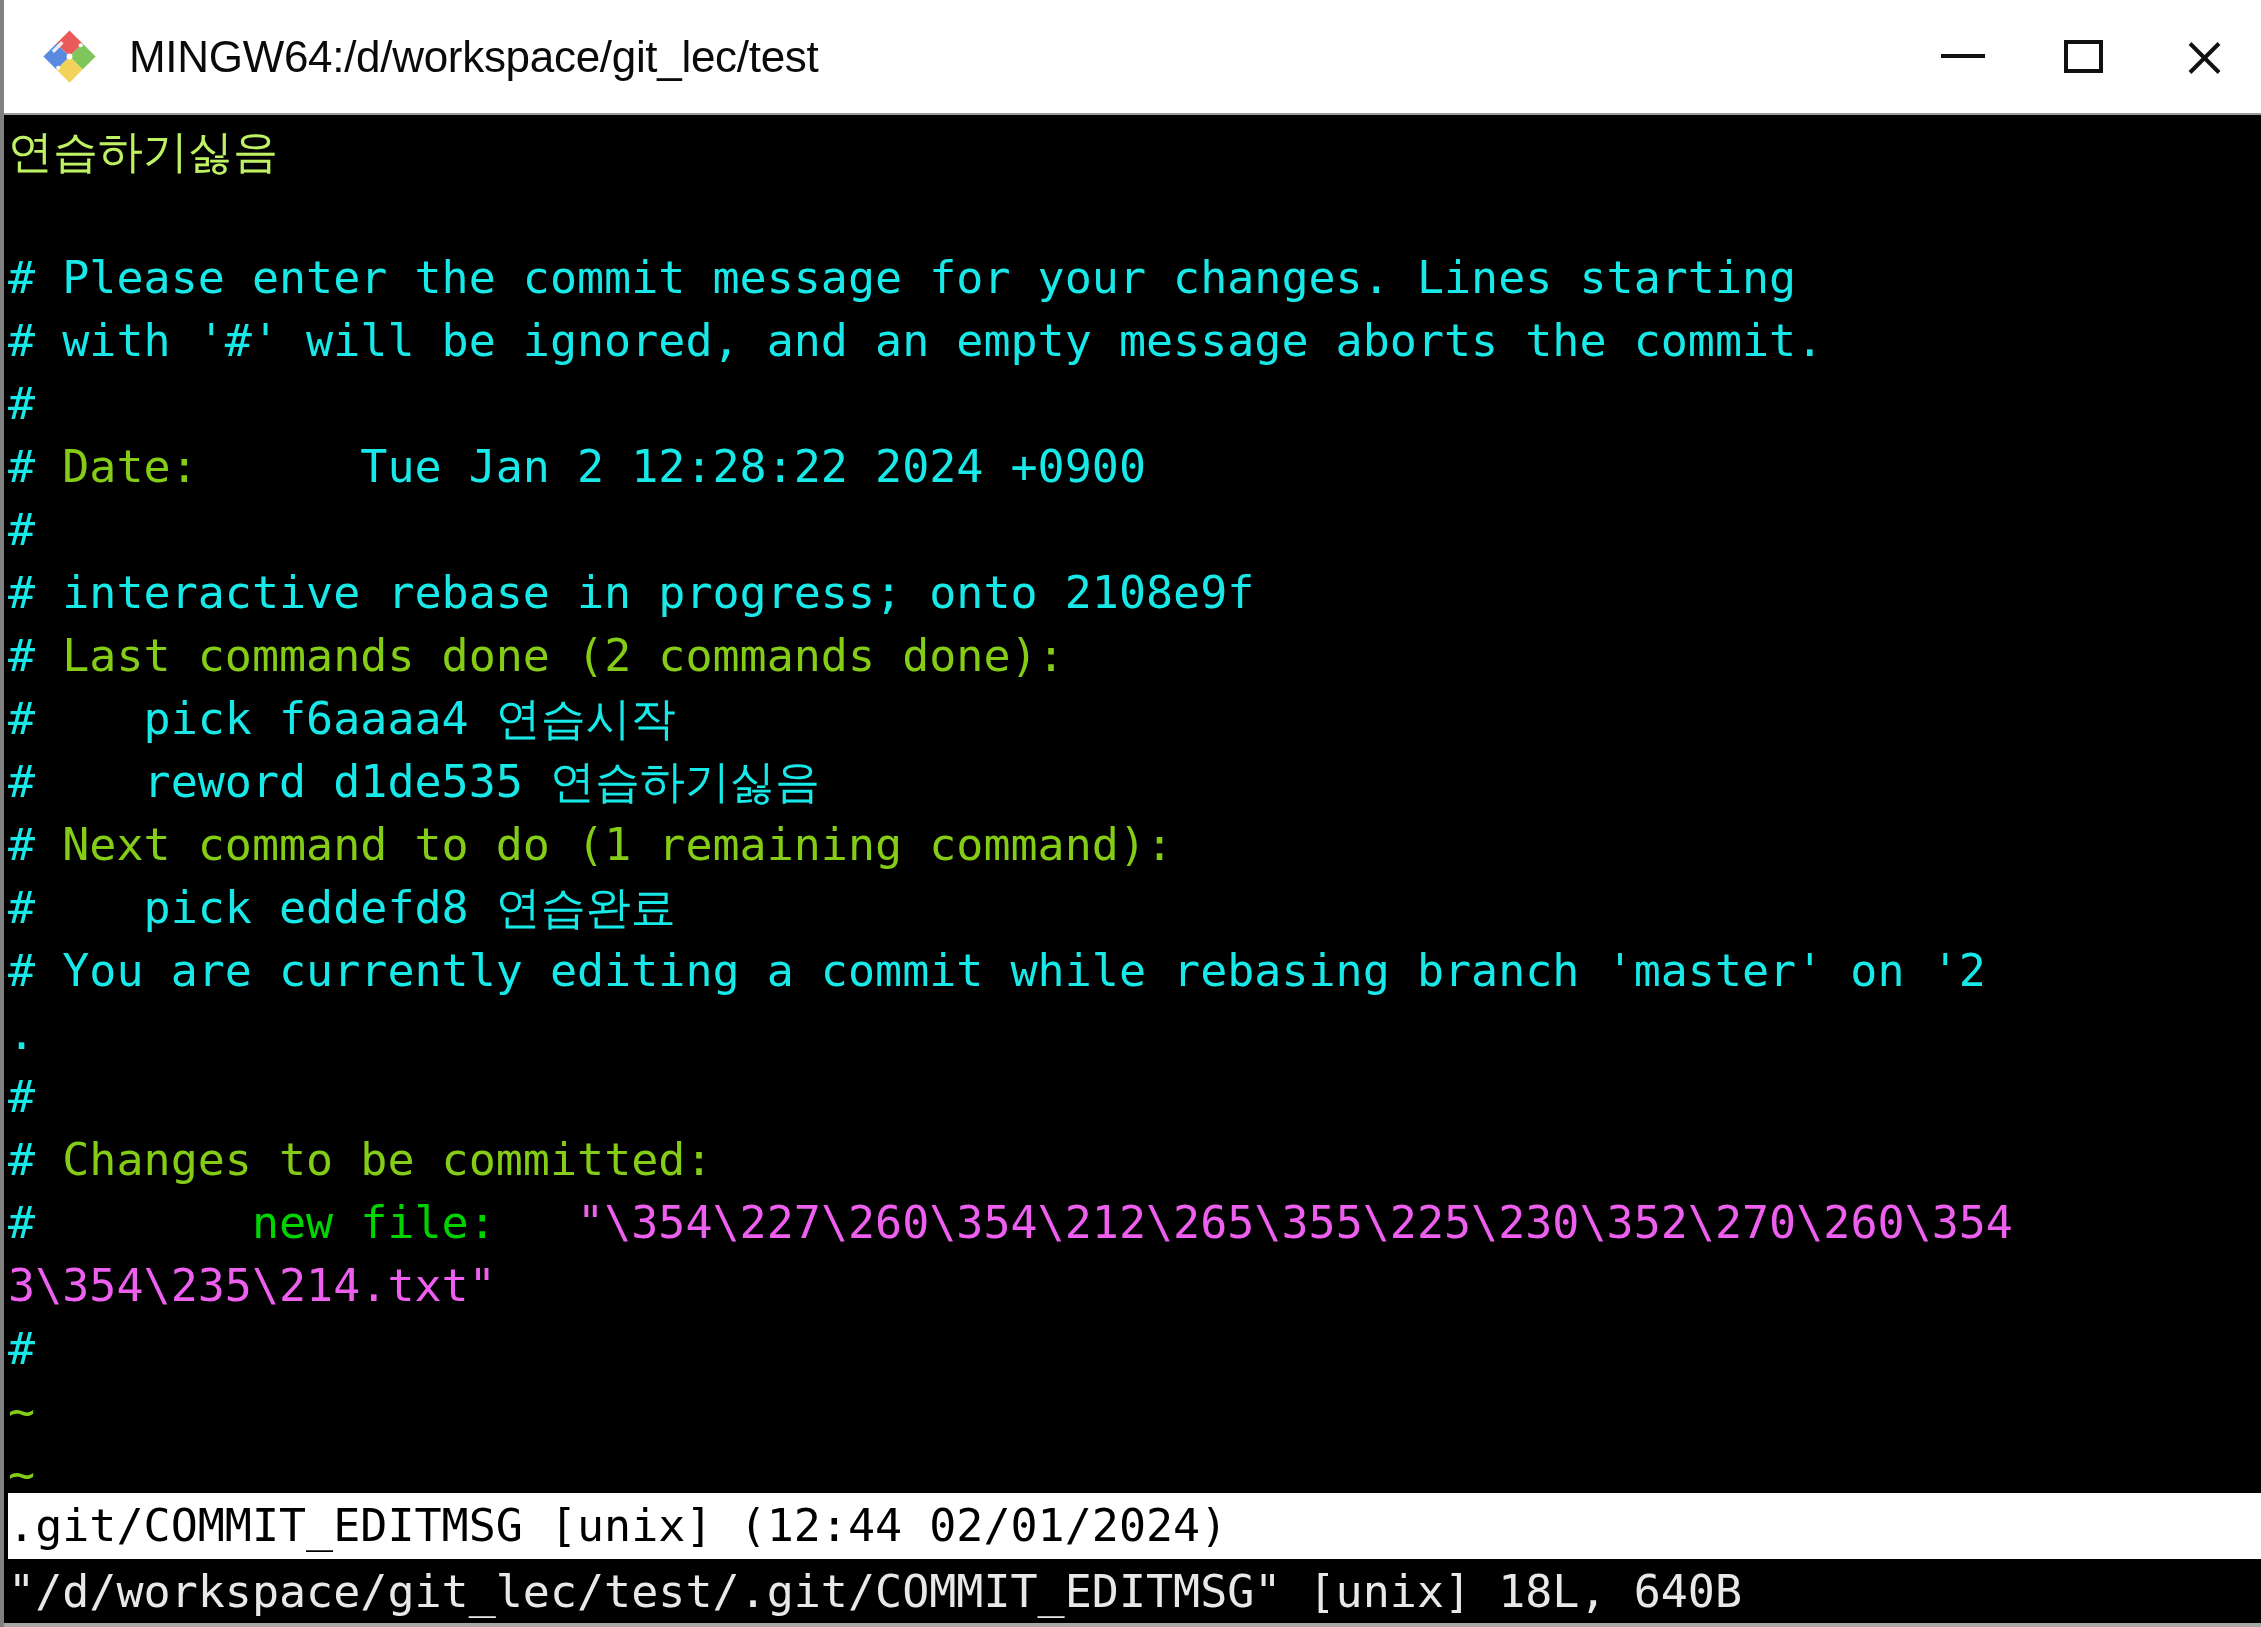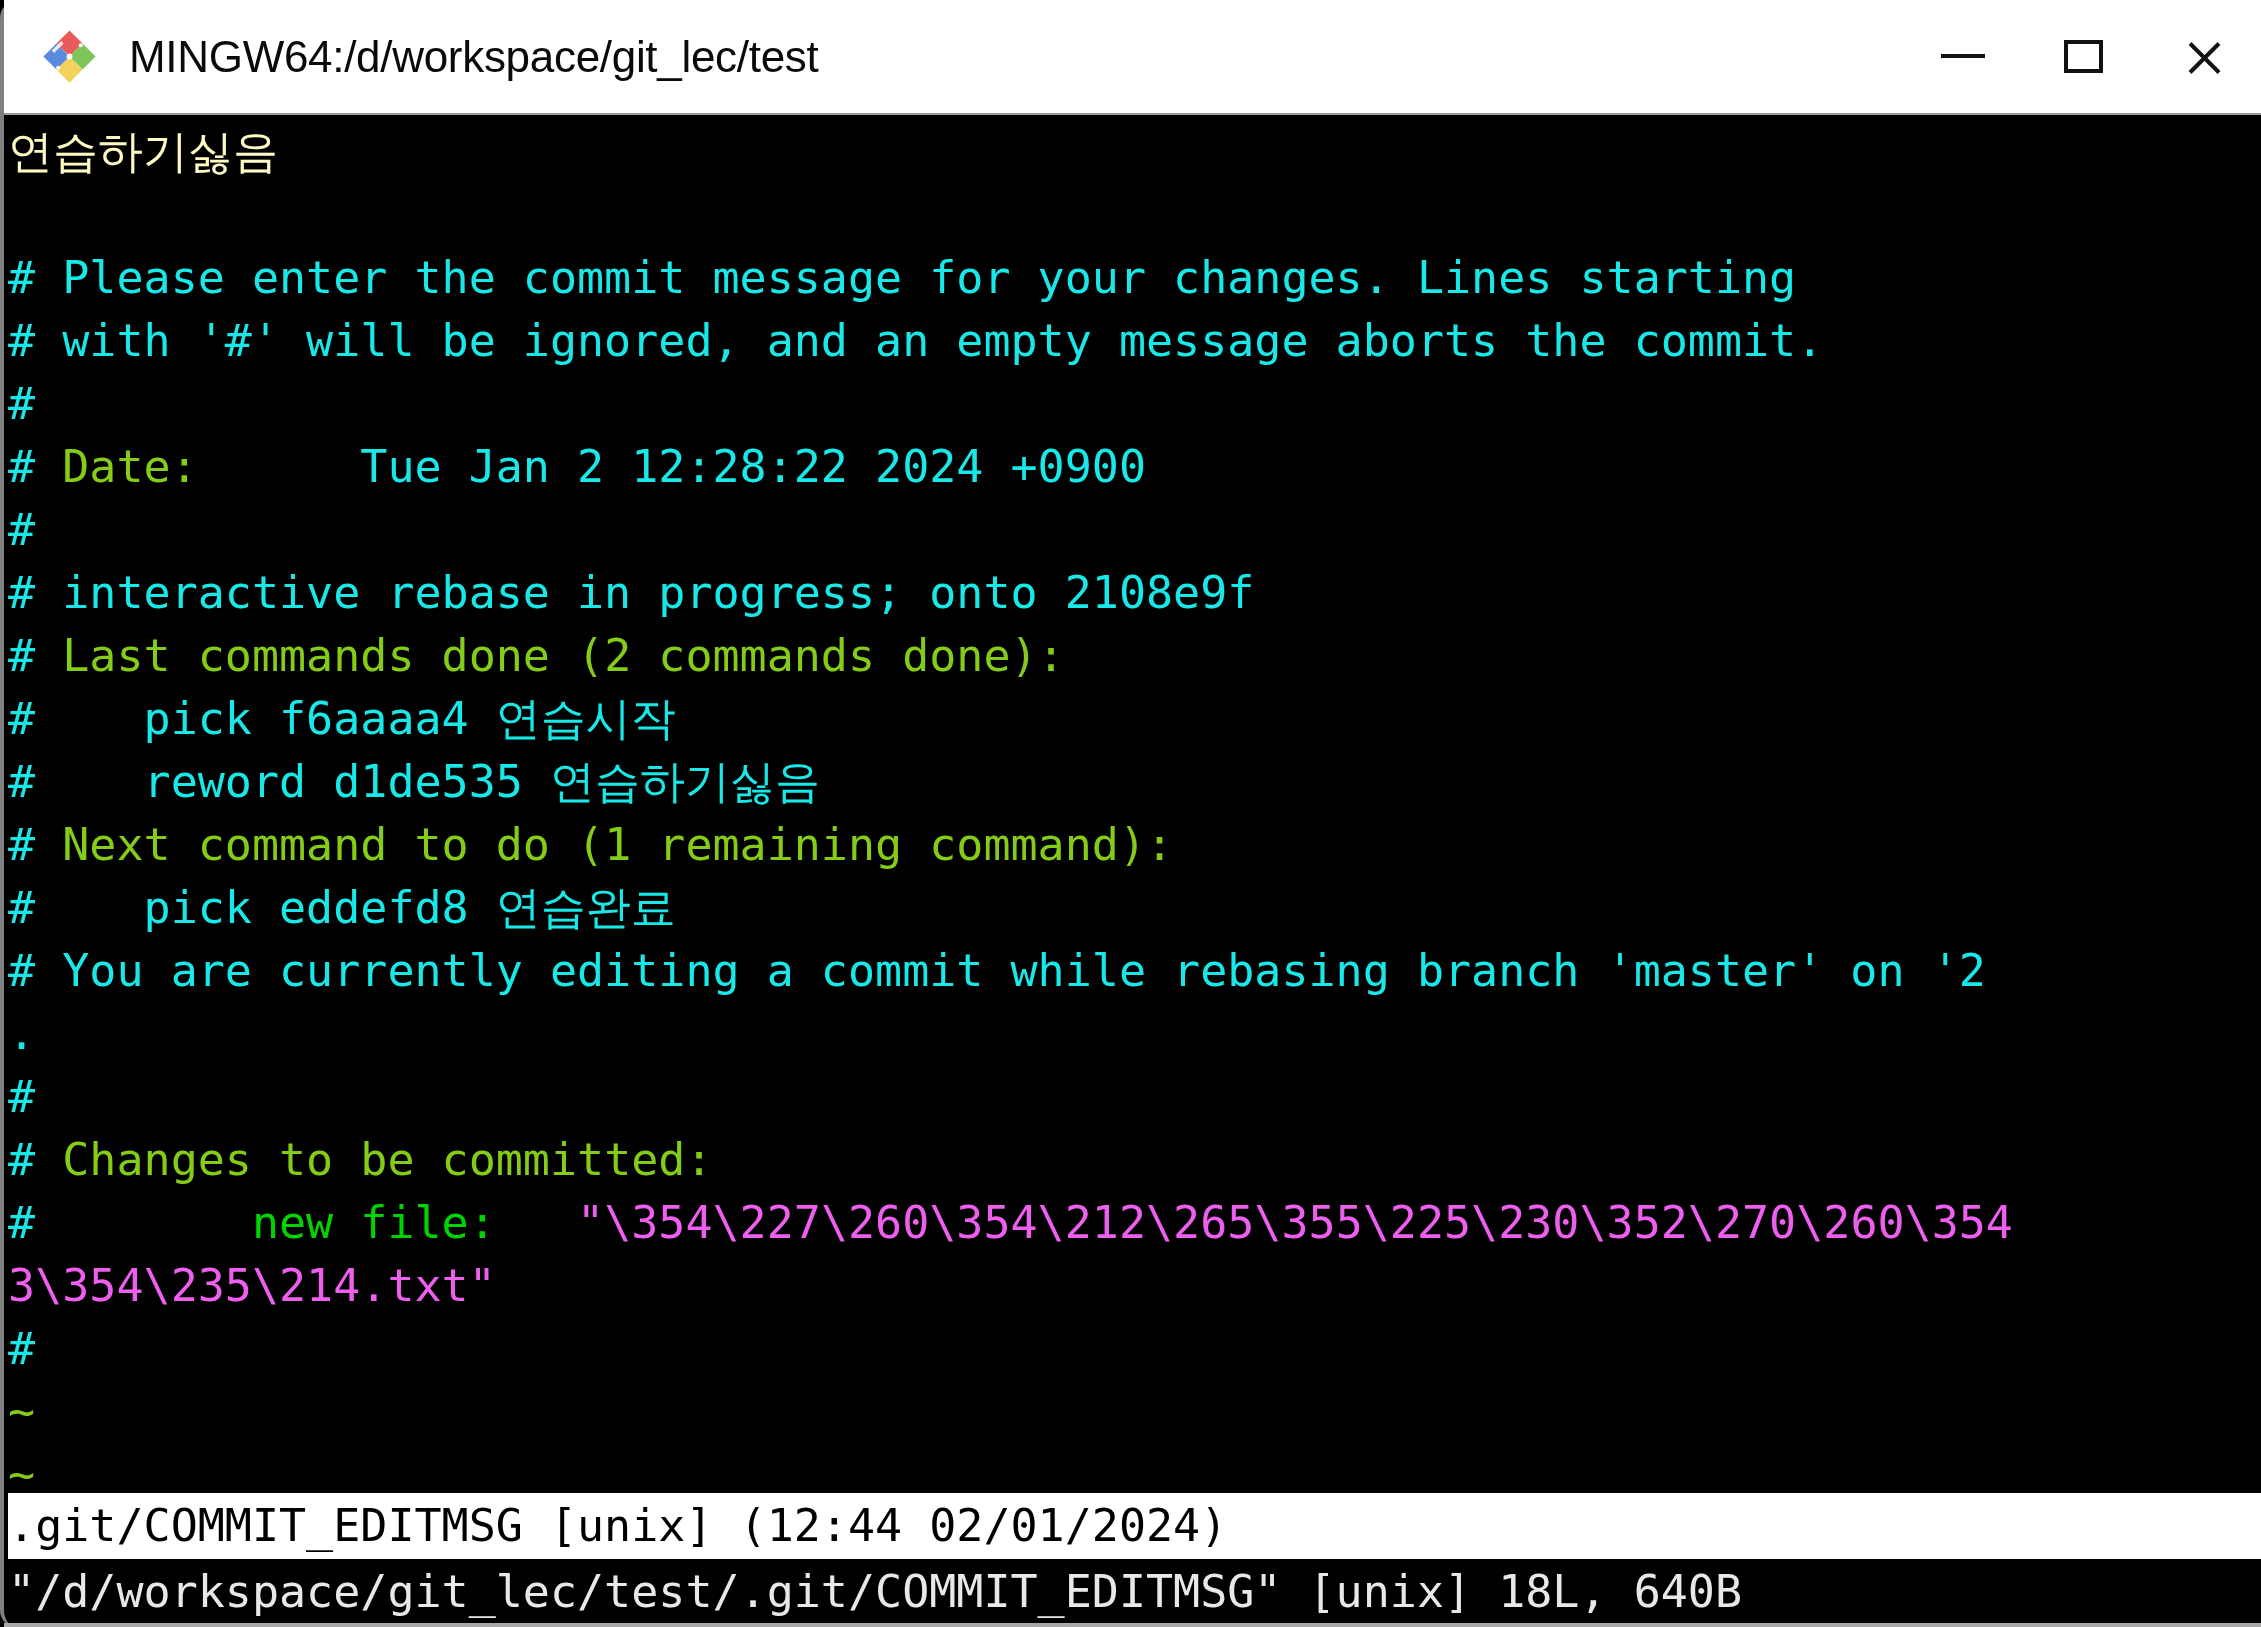--- a/index.html
+++ b/index.html
@@ -17,21 +17,20 @@
 
   
   #window {
     position: absolute;
     left: 0; top: 0;
     width: 2261px;
     height: 1628px;
     background: #000000;
     box-sizing: border-box;
     border-left: 4.1px solid #808080;
-    border-radius: 18px;
   }
 
   
   #titlebar {
     position: absolute;
     left: 0; top: 0;
     width: 2261px;
     height: 115px;
     background: #ffffff;
     border-bottom: 2.9px solid #9a9a9a;
@@ -124,21 +123,21 @@
     letter-spacing: 0px;
   }
   .row {
     height: 63px;
     white-space: pre;
     display: block;
     overflow: hidden;
   }
 
   
-  .c-yellow  { color: #fef9c3; text-align: right; }
+  .c-yellow  { color: #bef264; text-align: right; }
   .c-cyan    { color: #18e8e8; text-align: right; }
   .c-blue    { color: #84cc16; }
   .c-green   { color: #00d400; margin-top: 16px; }
   .c-magenta { color: #ef5fef; }
 
   
   #vim-statusline {
     position: absolute;
     left: 4.1px;
     top: 1493px;

